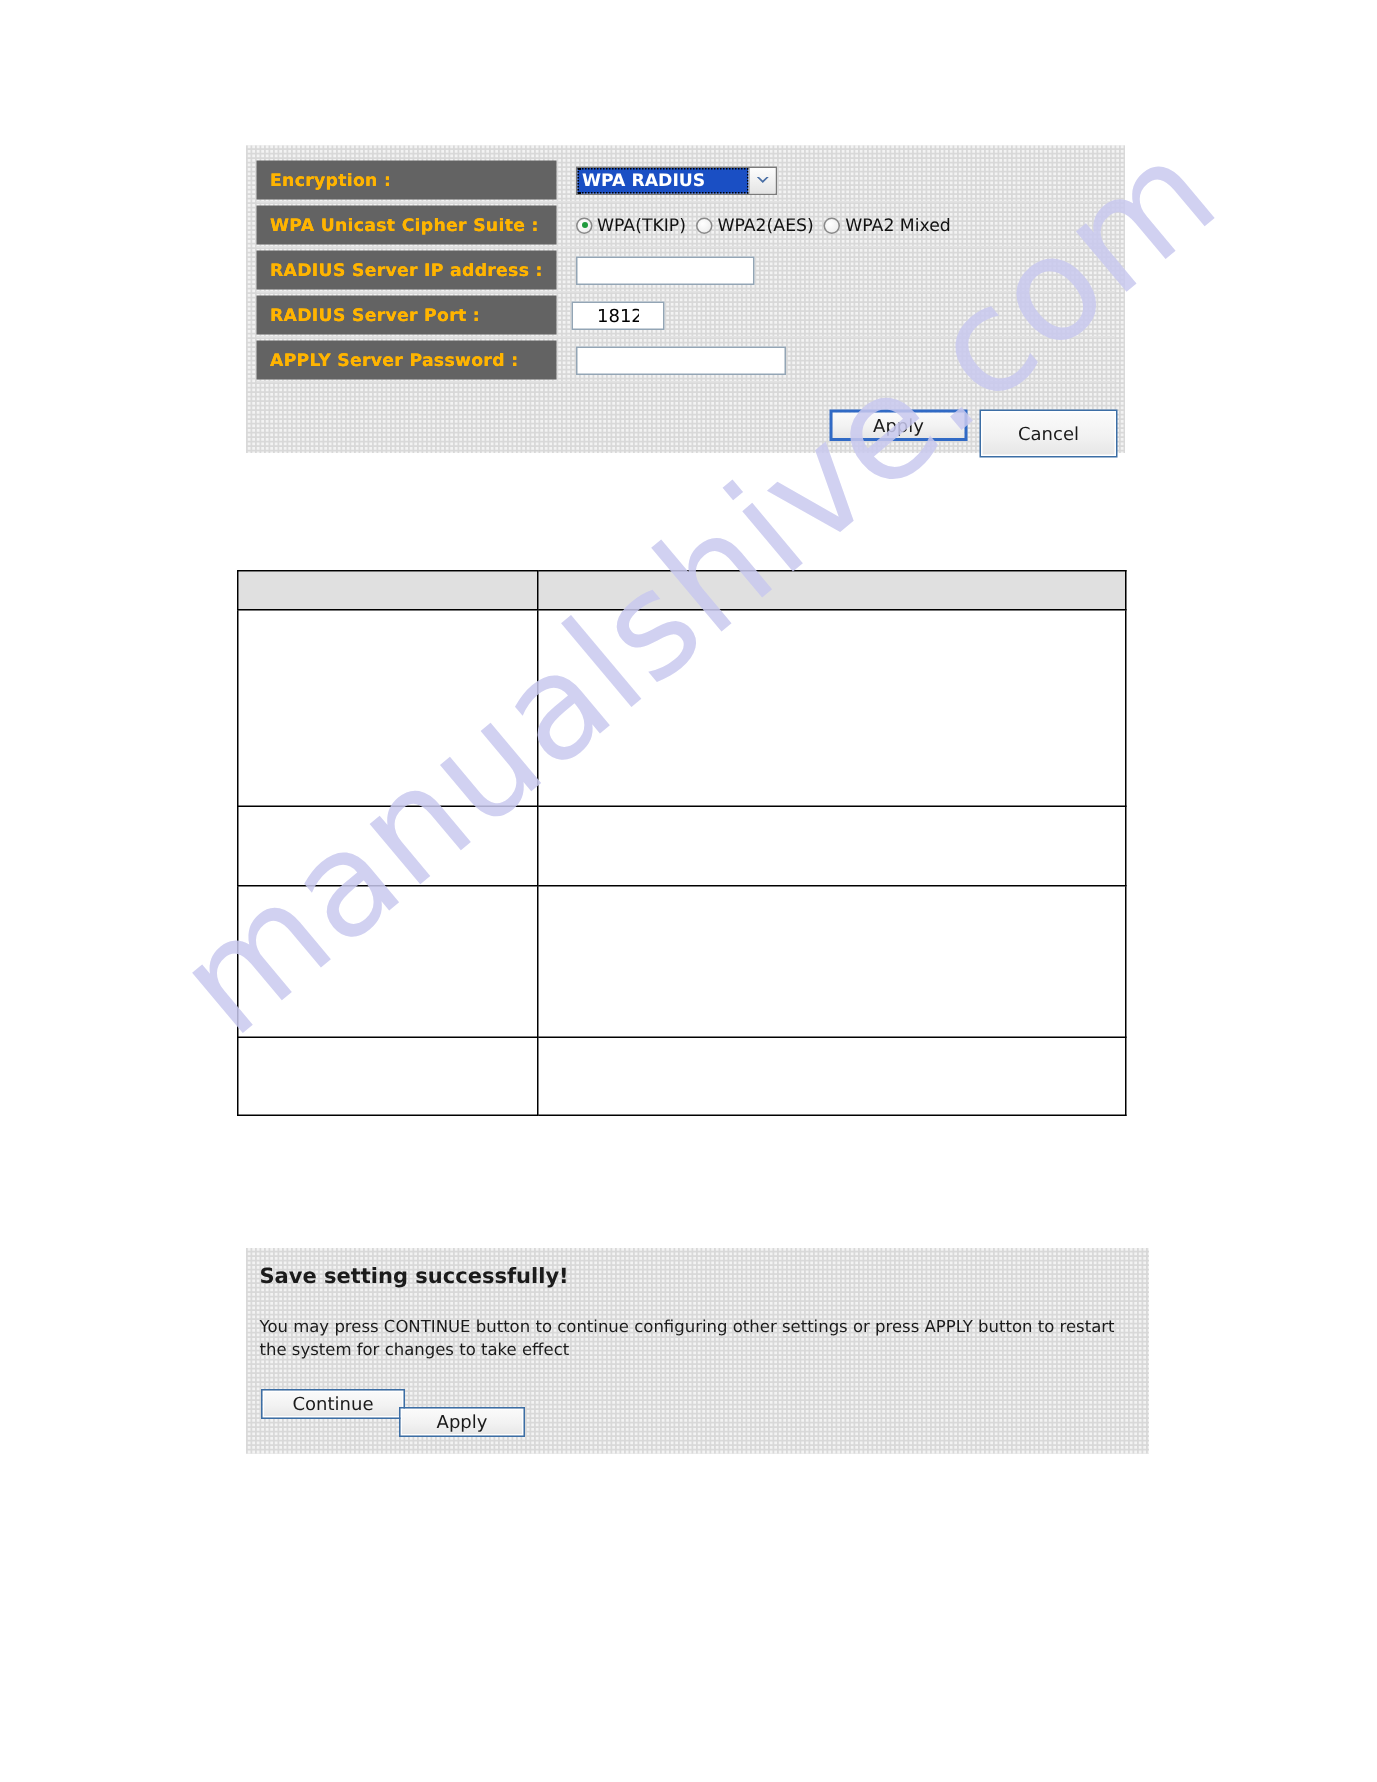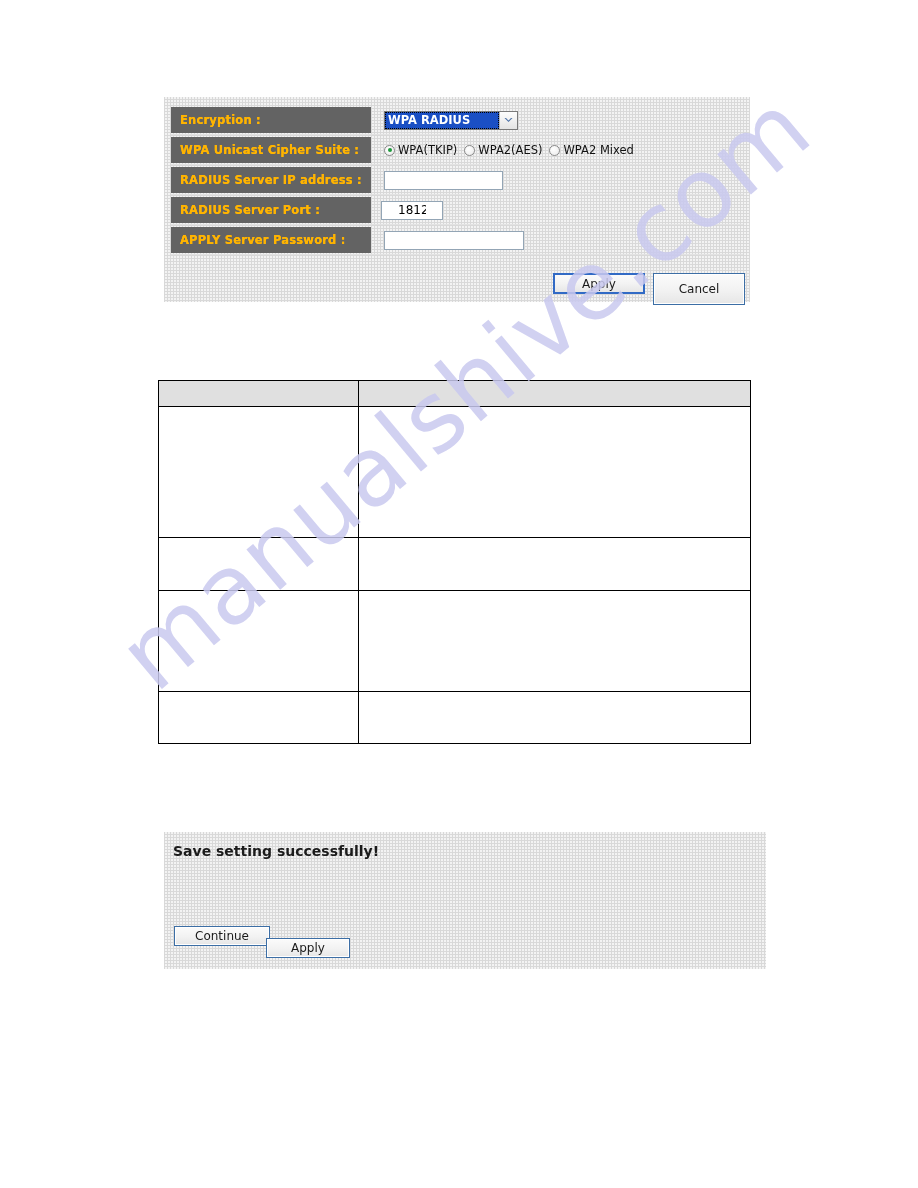--- a/index.html
+++ b/index.html
@@ -369,15 +369,16 @@
     </tr>
     <tr style="height:52px;">
       <td></td>
       <td></td>
     </tr>
   </tbody>
 </table>
 
 <div class="panel" id="save-panel">
   <div id="save-title">Save setting successfully!</div>
+  <div id="save-desc">You may press CONTINUE button to continue configuring other settings or press APPLY button to restart the system for changes to take effect</div>
   <button class="btn bluebdr" id="continue-btn">Continue</button>
   <button class="btn bluebdr" id="save-apply-btn">Apply</button>
 </div>
 
 </body></html>

